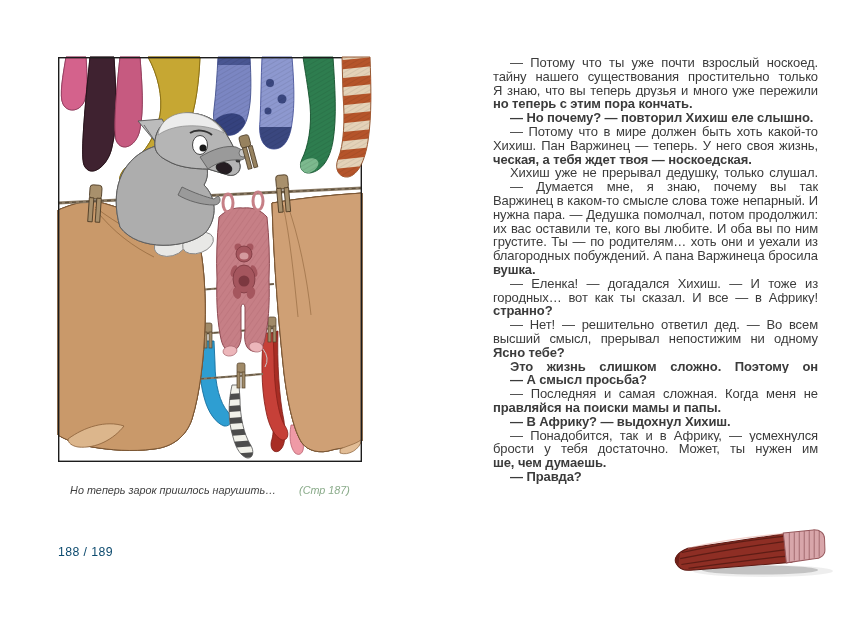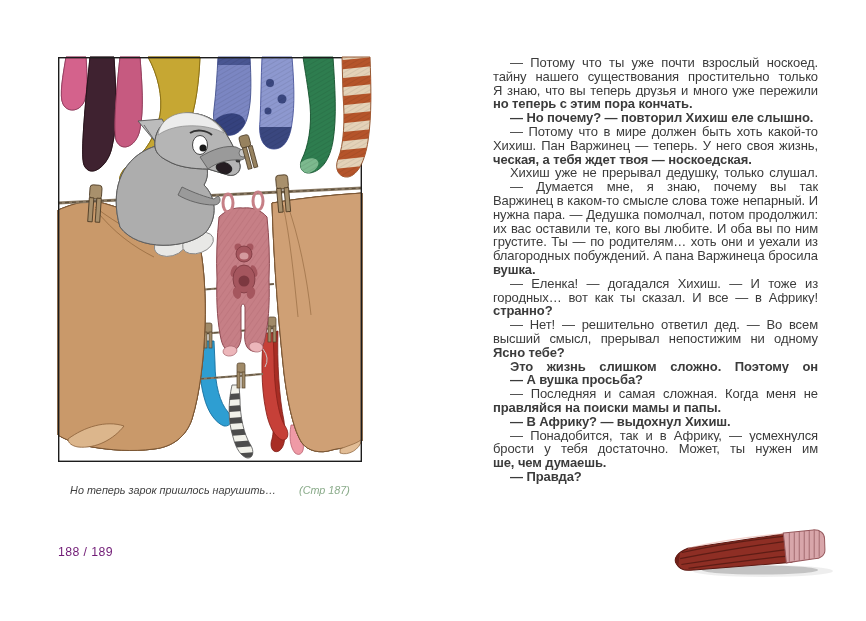--- a/index.html
+++ b/index.html
@@ -12,21 +12,21 @@
   
   .frame{position:absolute;left:58px;top:57px;width:304px;height:405px;}
   .frame svg{overflow:visible;display:block;}
   .caption{
     position:absolute;left:58px;top:483px;width:304px;text-align:center;
     font-style:italic;font-size:10.8px;line-height:14px;white-space:nowrap;
   }
   .caption .cap-text{color:#3f3f3f;}
   .caption .cap-ref{color:#8aab8a;margin-left:20px;}
   .pagenum{
-    position:absolute;left:58px;top:545px;font-size:12.3px;color:#701a75;
+    position:absolute;left:58px;top:545px;font-size:12.3px;color:#0c4a6e;
     letter-spacing:.4px;
   }
 
   
   .textcol{position:absolute;left:493px;top:56px;width:325px;}
   .line{
     font-size:13px;line-height:13.8px;height:13.8px;color:#3b3b3b;
     letter-spacing:-0.1px;text-align:justify;text-align-last:justify;
     overflow:hidden;
   }
@@ -264,21 +264,21 @@
       <div class="line">грустите. Ты — по родителям… хоть они и уехали из самых</div>
       <div class="line">благородных побуждений. А пана Варжинеца бросила де-</div>
       <div class="line end">вушка.</div>
       <div class="line ind">— Еленка! — догадался Хихиш. — И тоже из самых бла-</div>
       <div class="line">городных… вот как ты сказал. И все — в Африку! Разве не</div>
       <div class="line end">странно?</div>
       <div class="line ind">— Нет! — решительно ответил дед. — Во всем есть некий</div>
       <div class="line">высший смысл, прерывал непостижим ни одному носкоеду.</div>
       <div class="line end">Ясно тебе?</div>
       <div class="line ind end">Это жизнь слишком сложно. Поэтому он спросил:</div>
-      <div class="line ind end">— А вушка просьба?</div>
+      <div class="line ind end">— А смысл просьба?</div>
       <div class="line ind">— Последняя и самая сложная. Когда меня не станет, от-</div>
       <div class="line end">правляйся на поиски мамы и папы.</div>
       <div class="line ind end">— В Африку? — выдохнул Хихиш.</div>
       <div class="line ind">— Понадобится, так и в Африку, — усмехнулся дед. — Хра-</div>
       <div class="line">брости у тебя достаточно. Может, ты нужен им гораздо боль-</div>
       <div class="line end">ше, чем думаешь.</div>
       <div class="line ind end">— Правда?</div>
     </div>
 
   <div class="rolled">

